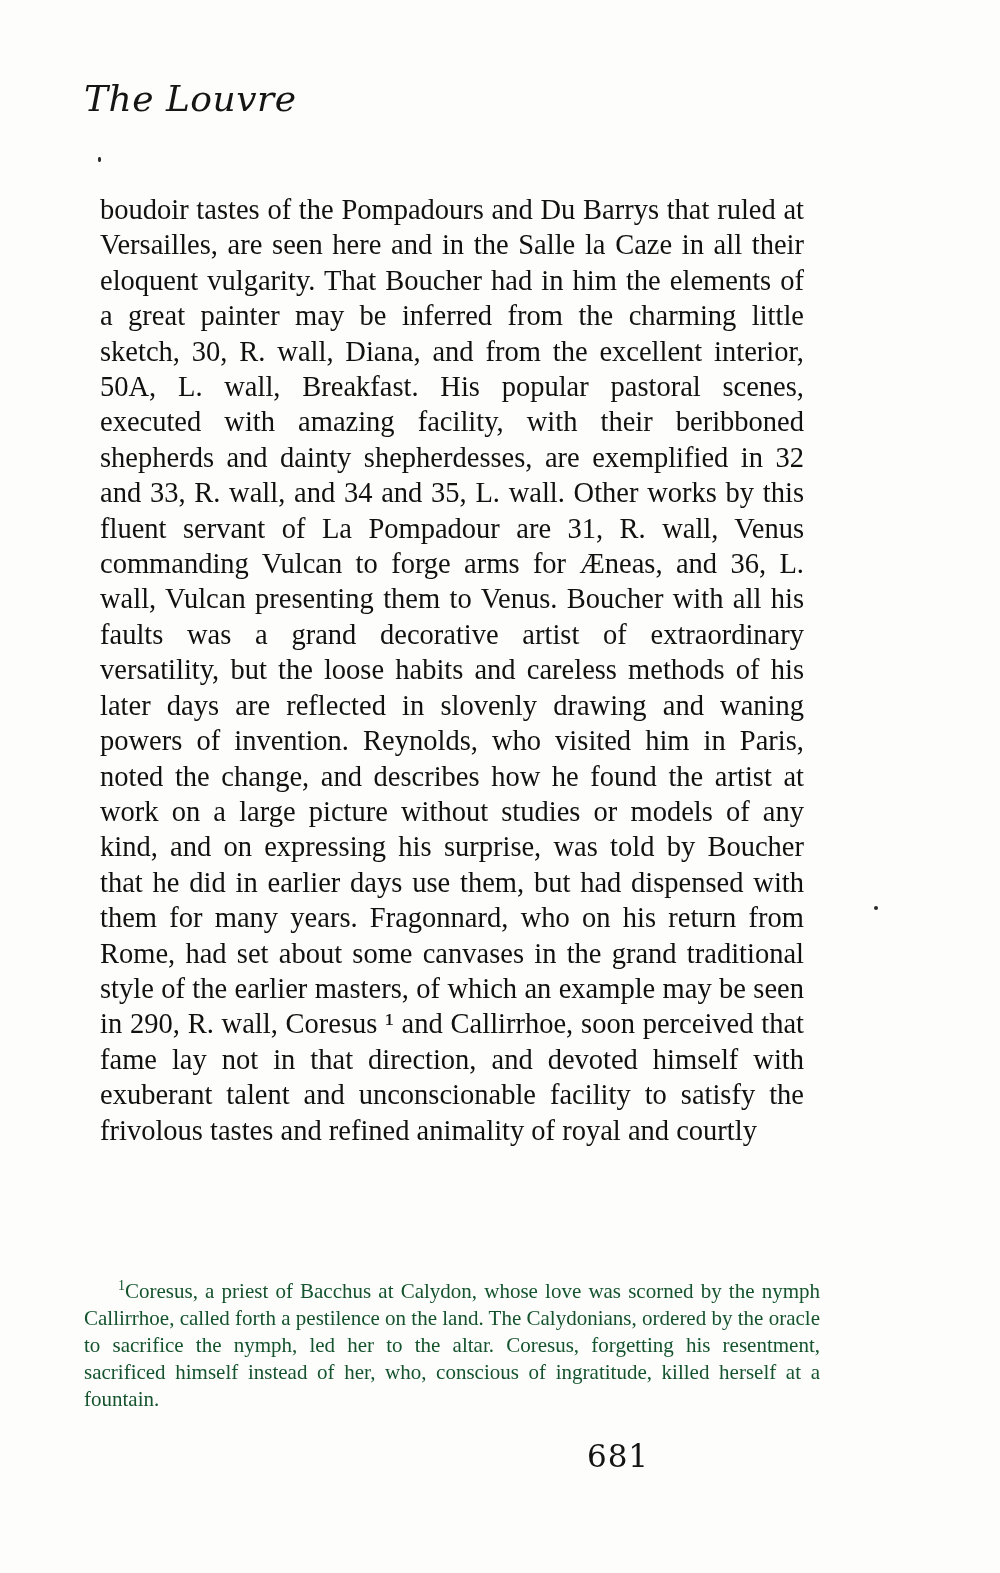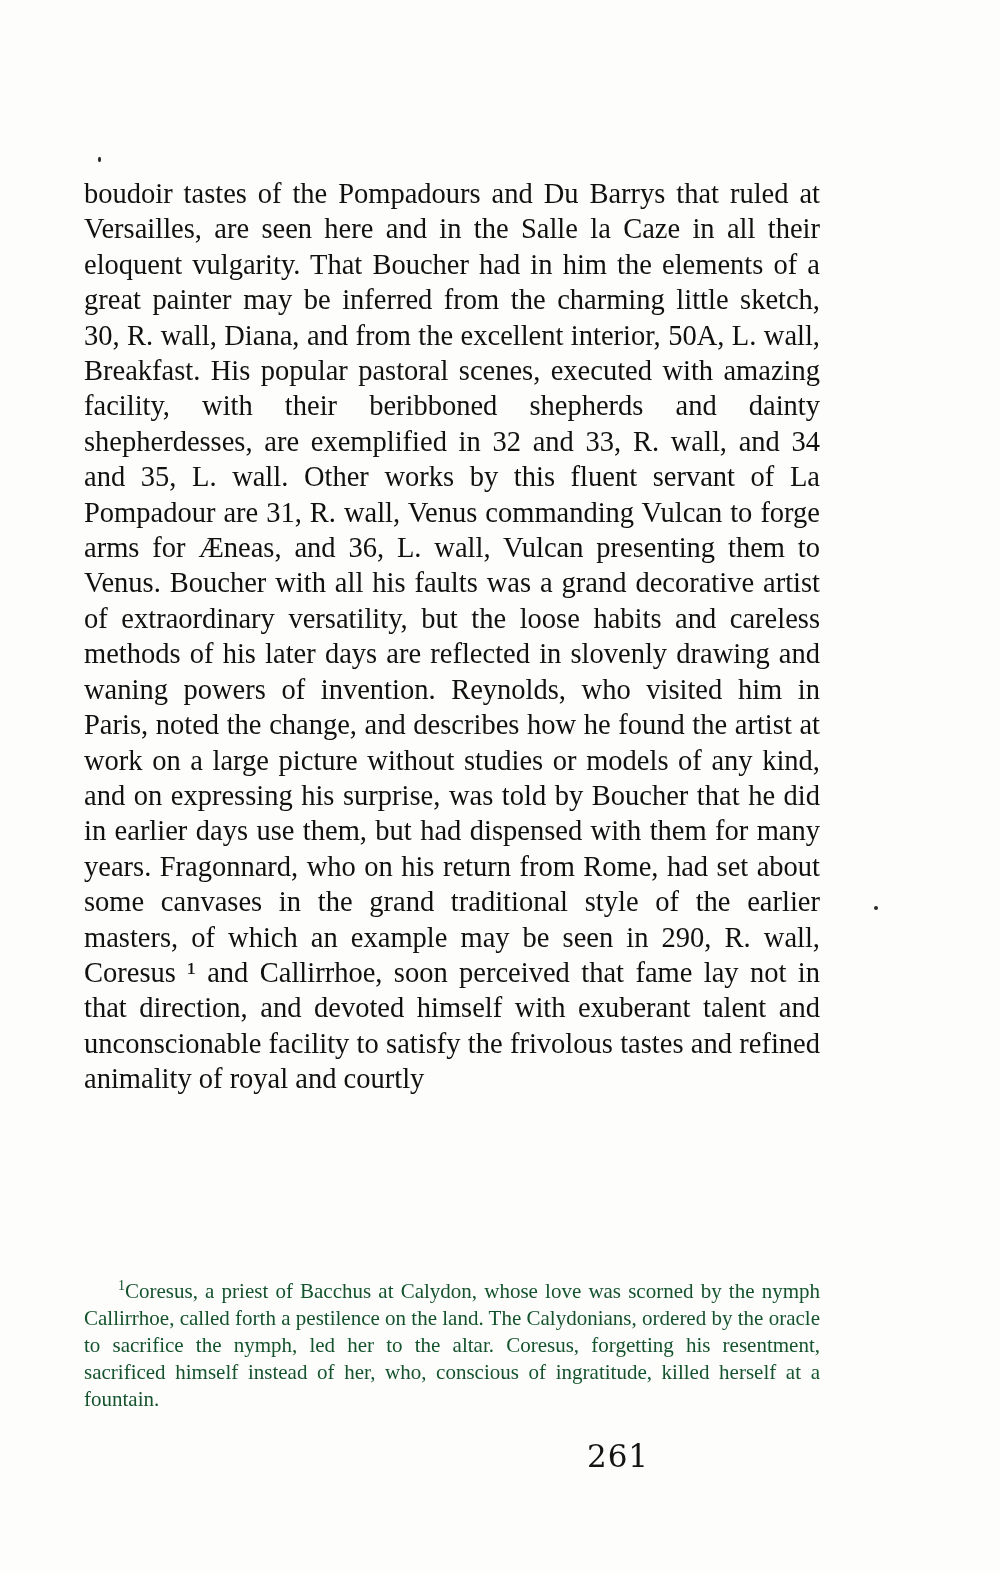--- a/index.html
+++ b/index.html
@@ -38,21 +38,21 @@
     top: 176px;
     width: 736px;
     font-family: "Liberation Serif", serif;
     font-size: 28.5px;
     line-height: 35.4px;
     text-align: justify;
     text-justify: inter-word;
     color: #111111;
   }
   .body-text p {
-    margin: 0;
+    margin: 16px;
   }
   .footnote-rule {
     position: absolute;
     left: 84px;
     top: 1262px;
     width: 0px;
     height: 0px;
   }
   .footnote {
     position: absolute;
@@ -99,33 +99,34 @@
     width: 4px; height: 4px;
     background: #2a2a2a;
     border-radius: 50%;
   }
 </style>
 </head>
 <body>
 
 <div class="page">
 
+  <div class="running-head">The Louvre</div>
 
   <div class="speck-a"></div>
   <div class="speck-b"></div>
 
   <div class="body-text">
     <p>boudoir tastes of the Pompadours and Du Barrys that ruled at Versailles, are seen here and in the Salle la Caze in all their eloquent vulgarity.  That Boucher had in him the elements of a great painter may be inferred from the charming little sketch, 30, R. wall, Diana, and from the excellent interior, 50A, L. wall, Breakfast.  His popular pastoral scenes, executed with amazing facility, with their beribboned shepherds and dainty shepherdesses, are exemplified in 32 and 33, R. wall, and 34 and 35, L. wall.  Other works by this fluent servant of La Pompadour are 31, R. wall, Venus commanding Vulcan to forge arms for Æneas, and 36, L. wall, Vulcan presenting them to Venus. Boucher with all his faults was a grand decorative artist of extraordinary versatility, but the loose habits and careless methods of his later days are reflected in slovenly drawing and waning powers of invention. Reynolds, who visited him in Paris, noted the change, and describes how he found the artist at work on a large picture without studies or models of any kind, and on expressing his surprise, was told by Boucher that he did in earlier days use them, but had dispensed with them for many years.  Fragonnard, who on his return from Rome, had set about some canvases in the grand traditional style of the earlier masters, of which an example may be seen in 290, R. wall, Coresus ¹ and Callirrhoe, soon perceived that fame lay not in that direction, and devoted himself with exuberant talent and unconscionable facility to satisfy the frivolous tastes and refined animality of royal and courtly</p>
   </div>
 
   <div class="footnote-rule"></div>
 
   <div class="footnote">
     <div class="fn-first">
       <sup>1</sup><span>Coresus, a priest of Bacchus at Calydon, whose love was scorned by the nymph Callirrhoe, called forth a pestilence on the land.   The Calydonians, ordered by the oracle to sacrifice the nymph, led her to the altar.   Coresus, forgetting his resentment, sacrificed himself instead of her, who, conscious of ingratitude, killed herself at a fountain.</span>
     </div>
   </div>
 
   <div class="folio">
-    <span>261</span>
+    <span>681</span>
   </div>
 
 </div>
 
 </body></html>

